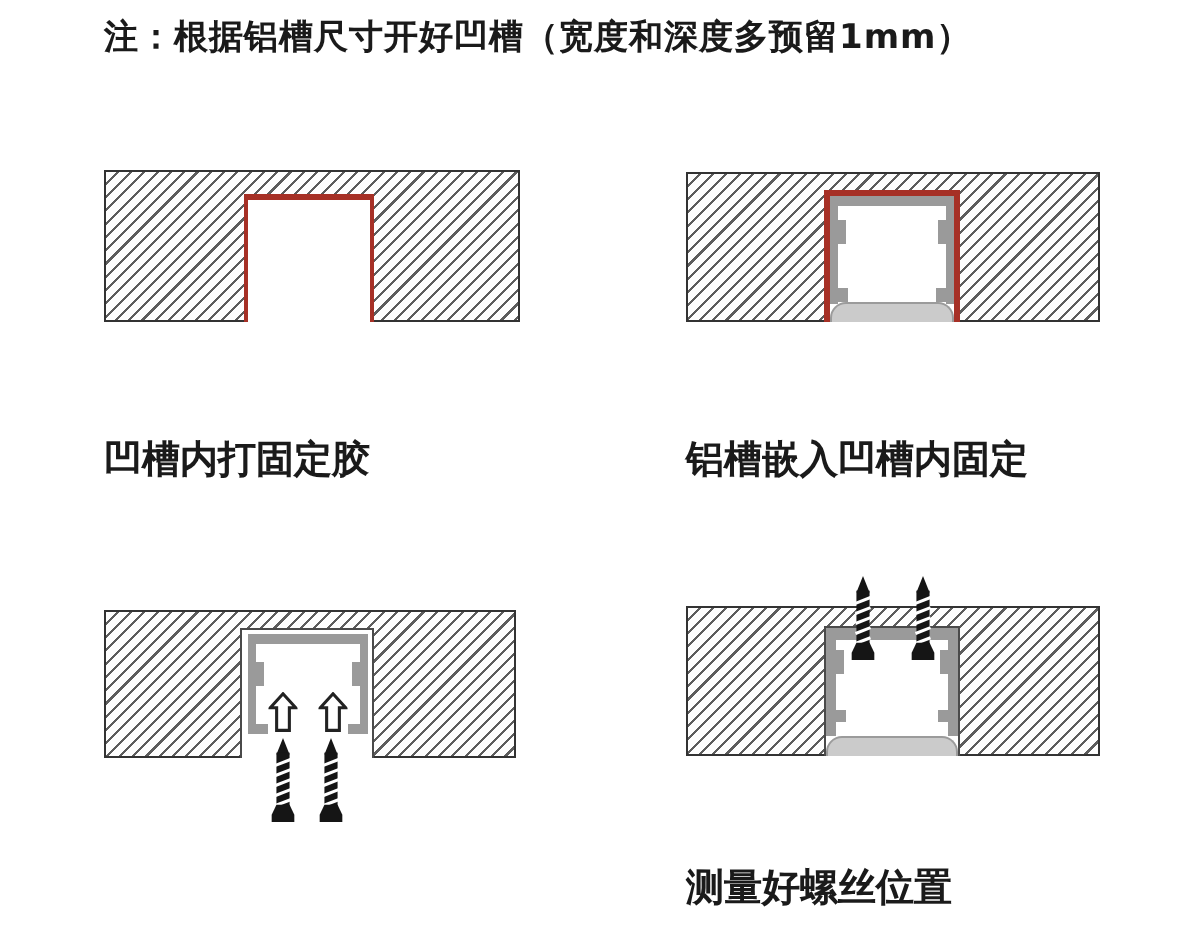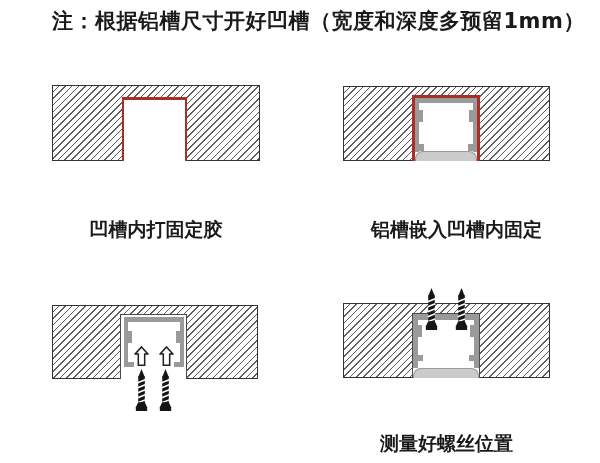--- a/index.html
+++ b/index.html
@@ -1,26 +1,26 @@
 <!DOCTYPE html>
 <html style="--glue-red: #a63026; --channel-gray: #9a9a9a; --diffuser-gray: #cbcbcb; --hatch-line: #5d5d5d; --outline: #333333; --text: #1a1a1a;"><head>
 <meta charset="utf-8">
 <style>
   html,body{margin:0;padding:0;background:#ffffff;}
   .canvas{
     position:relative;width:600px;height:463px;background:#ffffff;overflow:hidden;
     font-family:"DejaVu Sans","Liberation Sans",sans-serif;color:var(--text,#1a1a1a);
   }
   .title{
-    position:absolute;left:52px;top:7px;font-size:21px;font-weight:700;
+    position:absolute;left:52px;top:7px;font-size:17px;font-weight:700;
     letter-spacing:.5px;white-space:nowrap;
   }
   .caption{
     position:absolute;font-size:19px;font-weight:700;letter-spacing:0;
-    text-align:center;white-space:nowrap;
+    text-align:left;white-space:nowrap;
   }
   .block{
     position:absolute;box-sizing:border-box;border:1.4px solid var(--outline,#333333);
     background-color:#fefefe;
     background-image:repeating-linear-gradient(135deg,
       rgba(0,0,0,0) 0px, rgba(0,0,0,0) 3.6px,
       var(--hatch-line,#5d5d5d) 3.6px, var(--hatch-line,#5d5d5d) 4.7px);
   }
   .groove{position:absolute;background:#ffffff;box-sizing:border-box;}
   .glue{border-style:solid;border-color:var(--glue-red,#a63026);}
@@ -67,21 +67,21 @@
   <div class="block" style="left:343px;top:86px;width:207px;height:75px;"></div>
   <div class="groove glue g2" style="left:412px;top:95px;width:68px;height:66px;"></div>
   <div class="chpart" style="left:415px;top:98px;width:62px;height:5px;"></div>
   <div class="chpart" style="left:415px;top:98px;width:4px;height:54px;"></div>
   <div class="chpart" style="left:473px;top:98px;width:4px;height:54px;"></div>
   <div class="chpart" style="left:419px;top:110px;width:4px;height:12px;"></div>
   <div class="chpart" style="left:469px;top:110px;width:4px;height:12px;"></div>
   <div class="chpart" style="left:419px;top:144px;width:5px;height:7px;"></div>
   <div class="chpart" style="left:468px;top:144px;width:5px;height:7px;"></div>
   <div class="diffuser" style="left:415px;top:151px;width:62px;height:10px;"></div>
-  <div class="caption" style="left:353px;top:217px;width:207px;">铝槽嵌入凹槽内固定</div>
+  <div class="caption" style="left:343px;top:217px;width:207px;">铝槽嵌入凹槽内固定</div>
 
   <div class="block" style="left:52px;top:305px;width:206px;height:74px;"></div>
   <div class="groove gcut" style="left:120px;top:314px;width:67px;height:65px;"></div>
   <div class="chpart" style="left:124px;top:317px;width:60px;height:5px;"></div>
   <div class="chpart" style="left:124px;top:317px;width:4px;height:50px;"></div>
   <div class="chpart" style="left:180px;top:317px;width:4px;height:50px;"></div>
   <div class="chpart" style="left:128px;top:331px;width:4px;height:12px;"></div>
   <div class="chpart" style="left:176px;top:331px;width:4px;height:12px;"></div>
   <div class="chpart" style="left:128px;top:362px;width:6px;height:5px;"></div>
   <div class="chpart" style="left:174px;top:362px;width:6px;height:5px;"></div>

